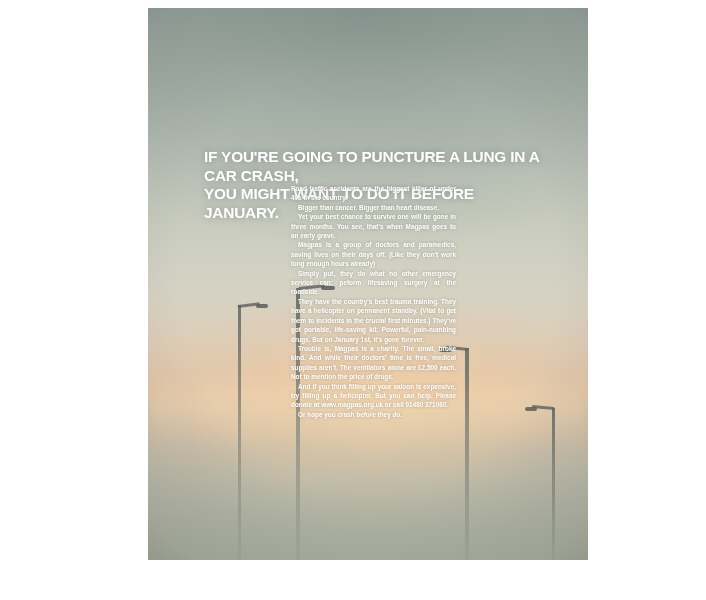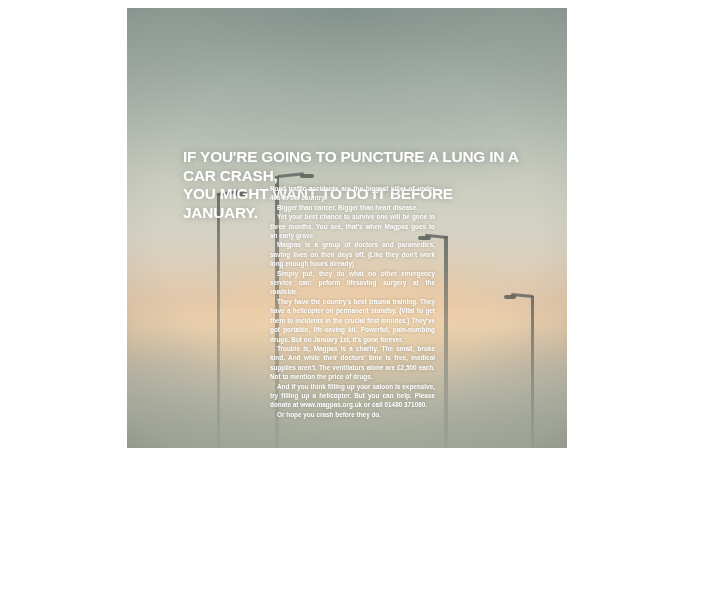--- a/index.html
+++ b/index.html
@@ -18,24 +18,24 @@
     position: absolute;
     left: 0; top: 0;
     width: 706px;
     height: 600px;
     background: #ffffff;
   }
 
   
   #poster {
     position: absolute;
-    left: 127px;
+    left: 148px;
     top: 8px;
     width: 440px;
-    height: 440px;
+    height: 552px;
     overflow: hidden;
     background: #ef4444;
   }
 
   
   .sky {
     position: absolute;
     left: 0; top: 0; right: 0; bottom: 0;
     background:
       linear-gradient(to bottom,

